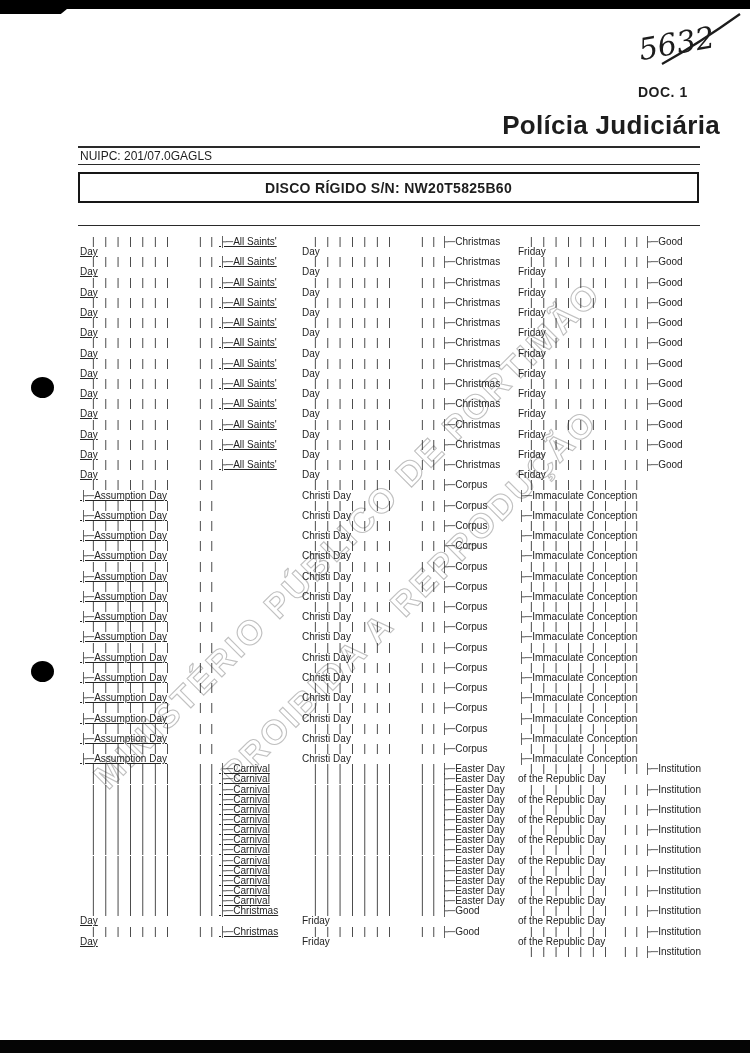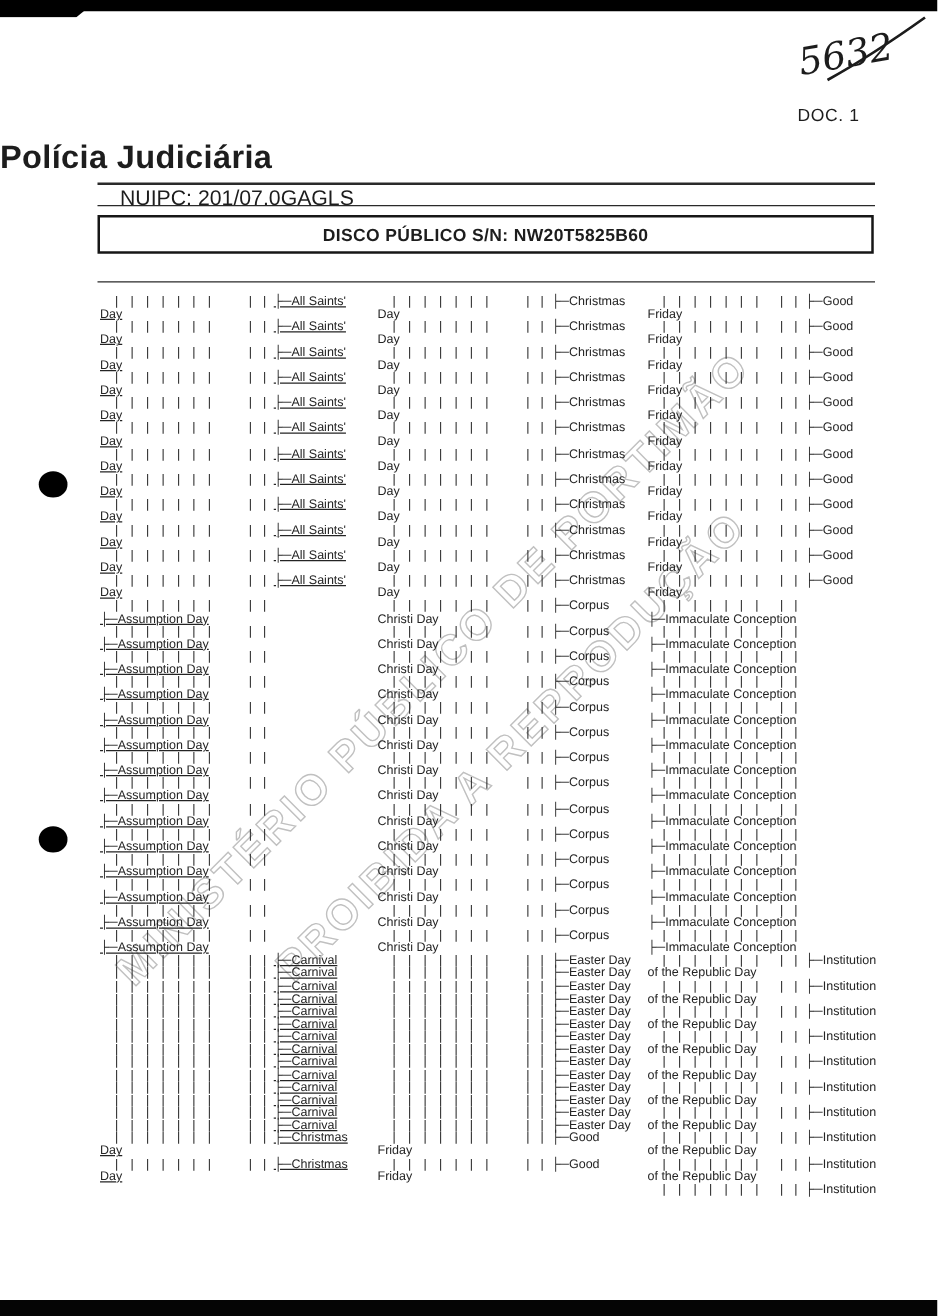--- a/index.html
+++ b/index.html
@@ -7,28 +7,28 @@
   body {
     width: 750px; height: 1053px; position: relative;
     background: #ffffff; overflow: hidden;
     font-family: "Liberation Sans", sans-serif; color: #1d1d1d;
   }
   .scan-bar-top { position: absolute; left: 0; top: 0; width: 750px; height: 9px; background: #000; }
   .scan-corner { position: absolute; left: 0; top: 0; width: 78px; height: 14px; background: #000;
     clip-path: polygon(0 0, 100% 0, 78% 100%, 0 100%); }
   .scan-bar-bottom { position: absolute; left: 0; top: 1040px; width: 750px; height: 13px; background: #050505; }
 
-  .doc-label { position: absolute; top: 84px; left: 638px; font-size: 14px; font-weight: normal; letter-spacing: 0.5px; }
-  .page-title { position: absolute; top: 110px; left: 0; width: 720px; text-align: left;
+  .doc-label { position: absolute; top: 84px; left: 638px; font-size: 14px; font-weight: bold; letter-spacing: 0.5px; }
+  .page-title { position: absolute; top: 110px; left: 0; width: 720px; text-align: right;
     font-size: 26px; font-weight: bold; letter-spacing: 0.3px; }
   .rule { position: absolute; left: 78px; width: 622px; background: #2a2a2a; }
   .rule-1 { top: 146px; height: 2px; }
   .rule-2 { top: 164px; height: 1px; }
   .rule-3 { top: 225px; height: 1px; }
-  .nuipc { position: absolute; top: 149px; left: 80px; font-size: 17px; margin-left: 16px; }
+  .nuipc { position: absolute; top: 149px; left: 80px; font-size: 12px; }
   .sn-box { position: absolute; top: 172px; left: 78px; width: 621px; height: 31px;
     border: 2px solid #161616; display: flex; align-items: center; justify-content: center;
     font-size: 14px; font-weight: bold; letter-spacing: 0.3px; }
 
   .hole { position: absolute; left: 31px; width: 23px; height: 21px; border-radius: 50%; background: #000; }
   .hole-1 { top: 377px; } .hole-2 { top: 661px; }
 
   .watermark { position: absolute; left: 28px; top: 478px; width: 700px; text-align: center;
     transform: rotate(-45deg); font-size: 34px; font-weight: bold; letter-spacing: 3px;
     line-height: 88px; color: rgba(255,255,255,0);
@@ -55,21 +55,21 @@
   <text x="10" y="42" font-family="DejaVu Serif, serif" font-style="italic" font-size="30" fill="#1c1c1c" transform="rotate(-10 58 30)">5632</text>
   <path d="M34 54 Q 70 34 112 4" stroke="#1c1c1c" stroke-width="2.2" fill="none"></path>
 </svg>
 
 <div class="doc-label">DOC. 1</div>
 <div class="page-title">Polícia Judiciária</div>
 <div class="rule rule-1"></div>
 <div class="nuipc">NUIPC: 201/07.0GAGLS</div>
 <div class="rule rule-2"></div>
 <div class="sn-box">
-  <span>DISCO PÚBLICO S/N: NW20T5825B60</span>
+  <span>DISCO RÍGIDO S/N: NW20T5825B60</span>
 </div>
 <div class="rule rule-3"></div>
 
 <div class="hole hole-1"></div>
 <div class="hole hole-2"></div>
 
 <div class="watermark">
   <div>MINISTÉRIO PÚBLICO DE PORTIMÃO</div>
   <div>PROIBIDA A REPRODUÇÃO</div>
 </div>

